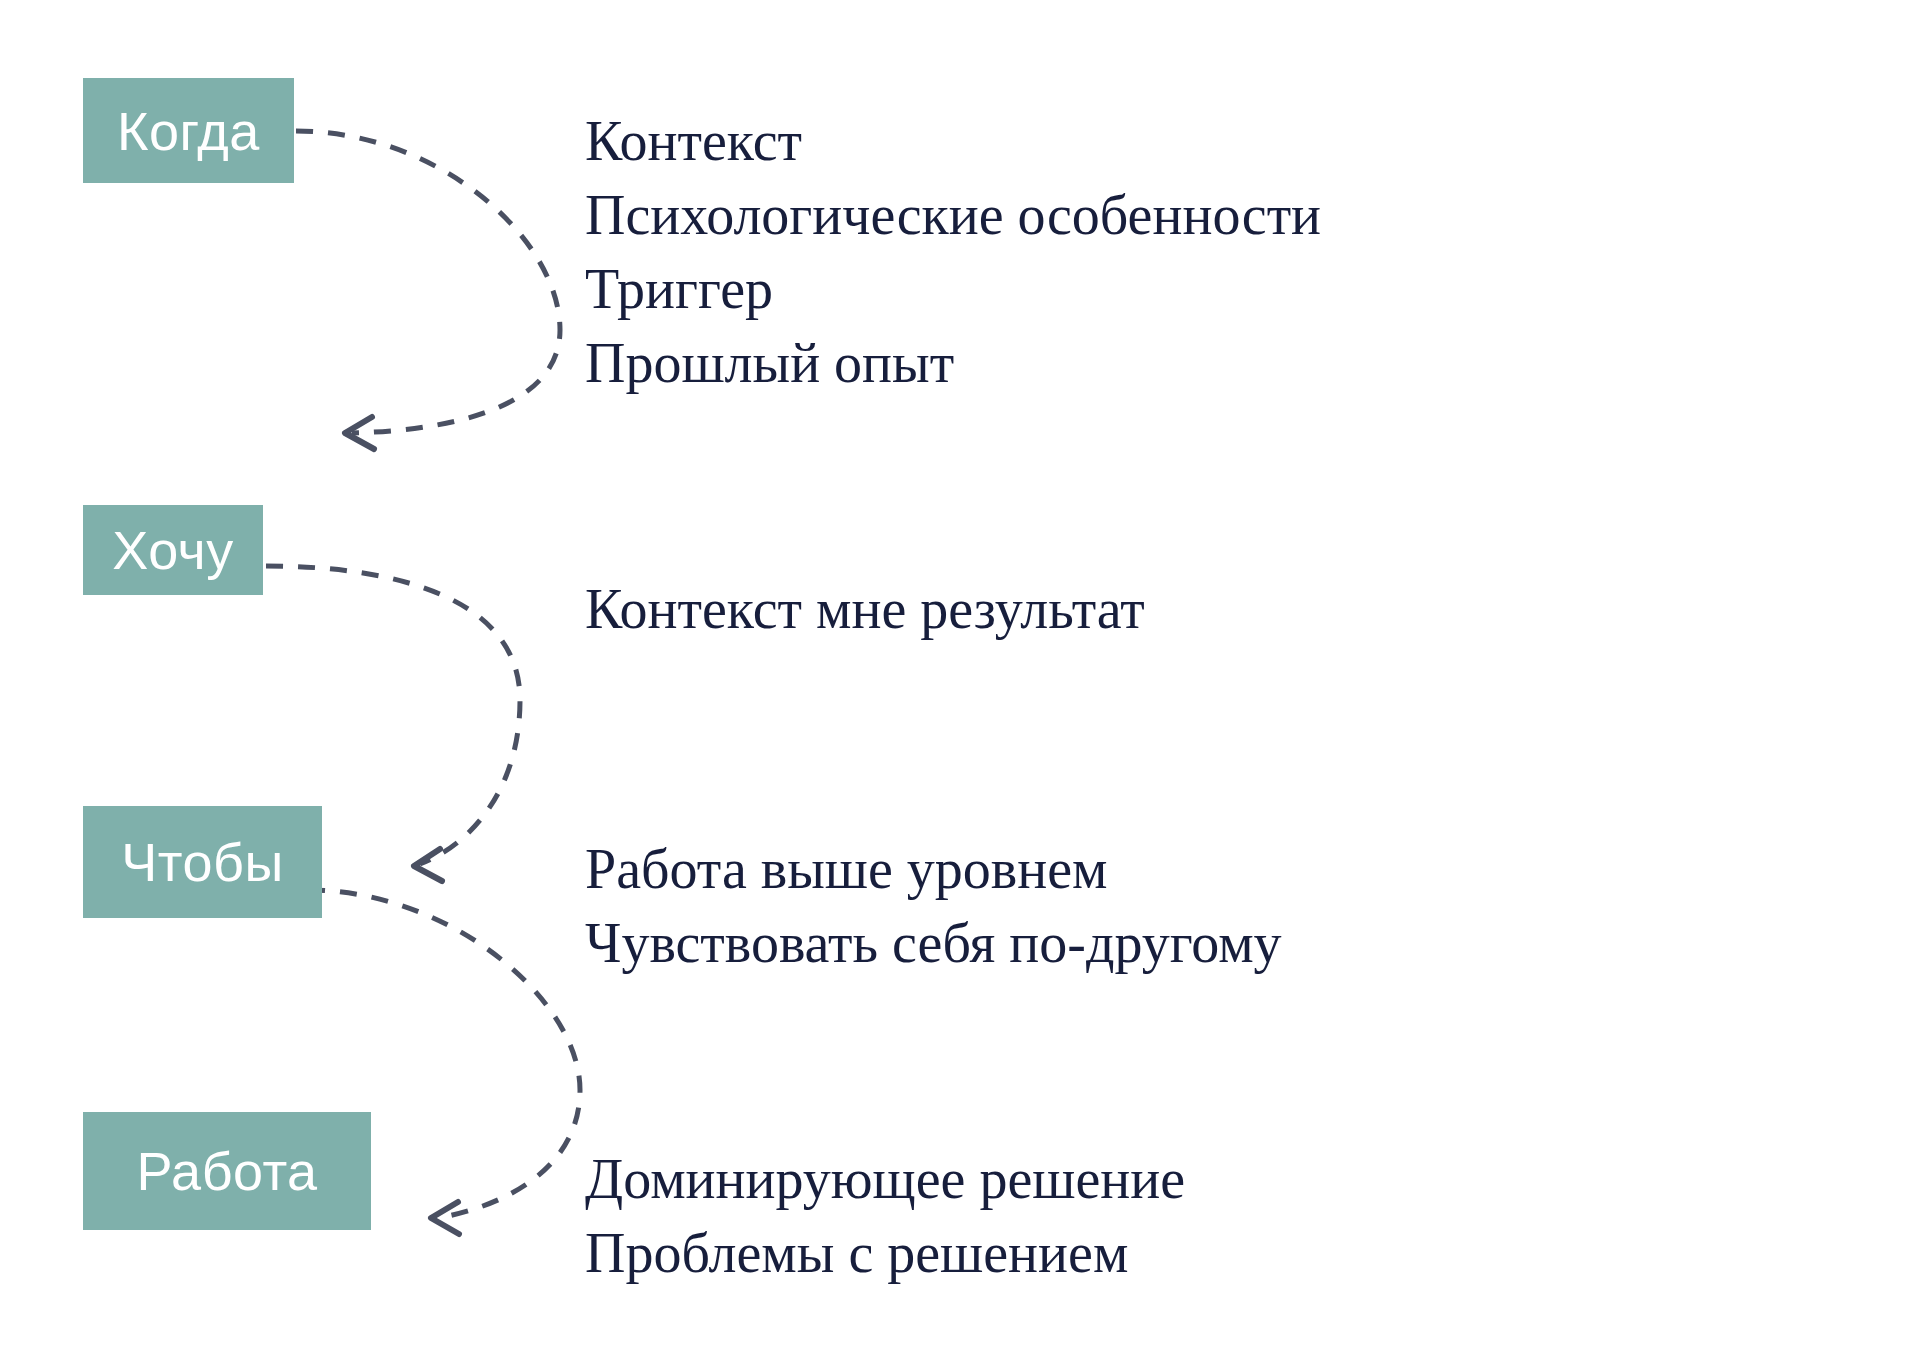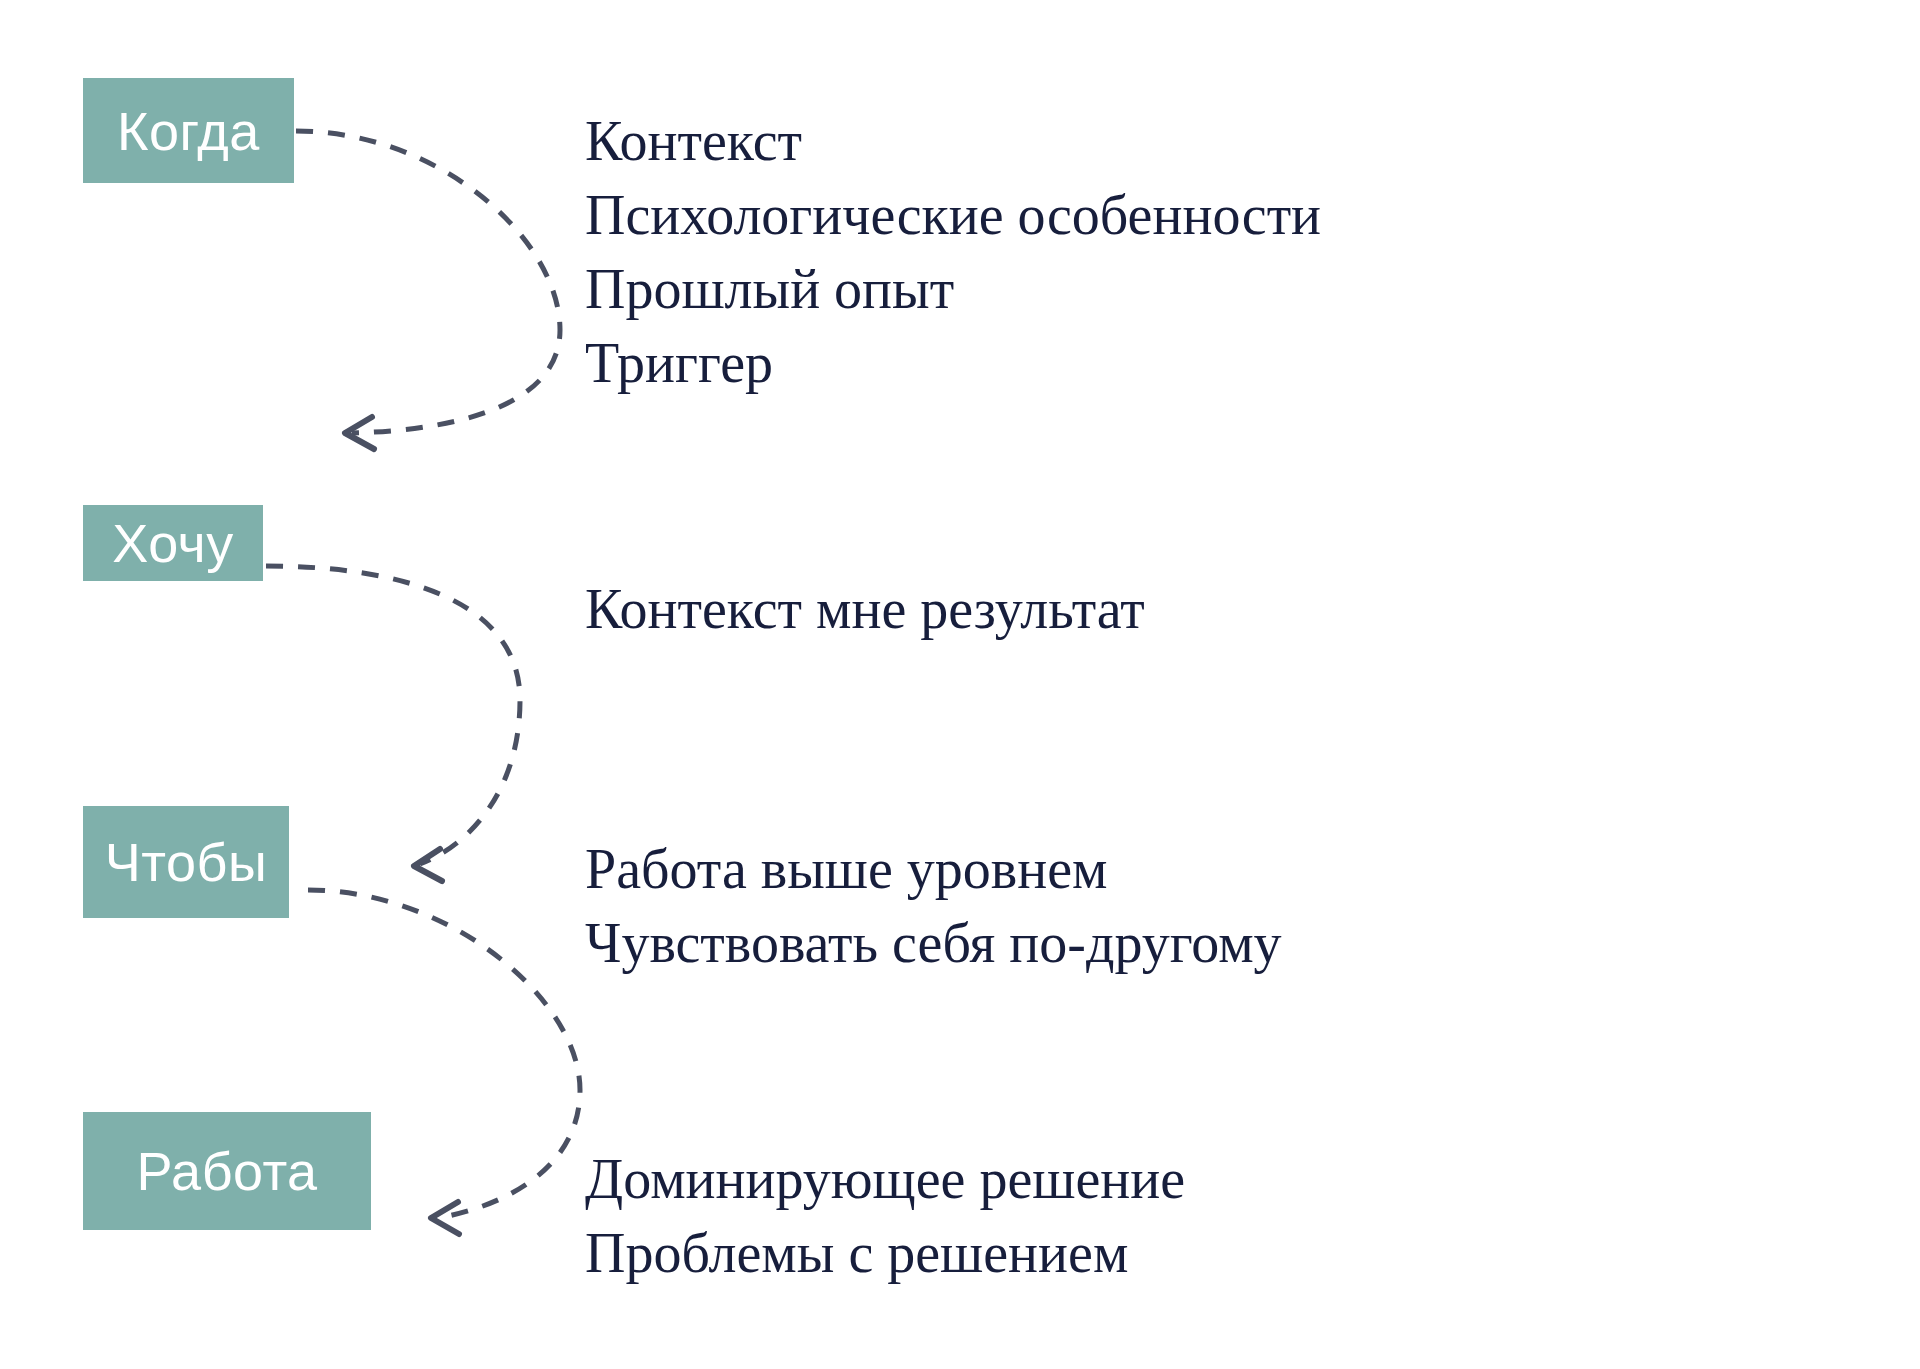--- a/index.html
+++ b/index.html
@@ -42,22 +42,22 @@
     color: #ffffff;
     font-family: "Liberation Sans", sans-serif;
     font-weight: 400;
     font-size: 54px;
     line-height: 1;
     letter-spacing: 0.5px;
     white-space: nowrap;
   }
 
   .chip-kogda   { left: 83px;  top: 78px;   width: 211px; height: 105px; }
-  .chip-hochu   { left: 83px;  top: 505px;  width: 180px; height: 76px; }
-  .chip-chtoby  { left: 83px;  top: 806px;  width: 206px; height: 112px; }
+  .chip-hochu   { left: 83px;  top: 505px;  width: 180px; height: 90px; }
+  .chip-chtoby  { left: 83px;  top: 806px;  width: 239px; height: 112px; }
   .chip-reshenie{ left: 83px;  top: 1112px; width: 288px; height: 118px; }
 
   
   .textgroup {
     position: absolute;
     color: #171e3c;
     font-family: "Liberation Serif", serif;
     font-size: 56px;
     line-height: 1.32;
     white-space: nowrap;
@@ -90,22 +90,22 @@
       <polyline points="458,1202 431,1218 459,1234"></polyline>
     </g>
   </svg>
 
   <div class="chip chip-kogda">
     <span class="chip-label">Когда</span>
   </div>
   <div class="textgroup tg-kogda">
     <span class="line">Контекст</span>
     <span class="line">Психологические особенности</span>
+    <span class="line">Триггер</span>
     <span class="line">Прошлый опыт</span>
-    <span class="line">Триггер</span>
   </div>
 
   <div class="chip chip-hochu">
     <span class="chip-label">Хочу</span>
   </div>
   <div class="textgroup tg-hochu">
     <span class="line">Контекст мне результат</span>
   </div>
 
   <div class="chip chip-chtoby">

